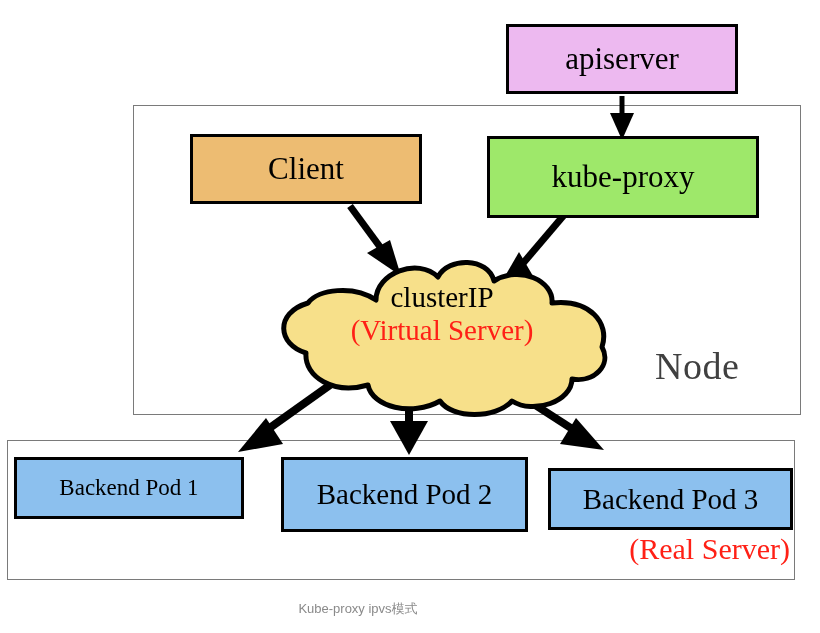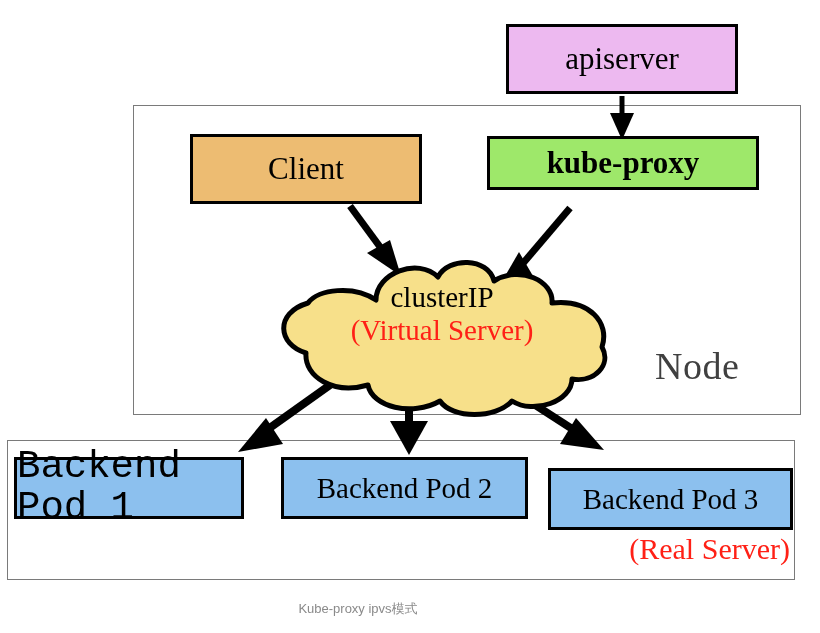--- a/index.html
+++ b/index.html
@@ -73,39 +73,37 @@
     top: 134px;
     width: 232px;
     height: 70px;
     background: #edbc72;
     font-size: 31px;
   }
   #kubeproxy-box {
     left: 487px;
     top: 136px;
     width: 272px;
-    height: 54px;
+    height: 82px;
     background: #9ee86a;
     font-size: 31px;
-    font-weight: bold;
   }
   #pod1-box {
     left: 14px;
     top: 457px;
     width: 230px;
     height: 62px;
     background: #8cc0ee;
-    font-size: 39px;
-    font-family: Liberation Mono, monospace;
+    font-size: 23px;
   }
   #pod2-box {
     left: 281px;
     top: 457px;
     width: 247px;
-    height: 62px;
+    height: 75px;
     background: #8cc0ee;
     font-size: 29px;
   }
   #pod3-box {
     left: 548px;
     top: 468px;
     width: 245px;
     height: 62px;
     background: #8cc0ee;
     font-size: 29px;

